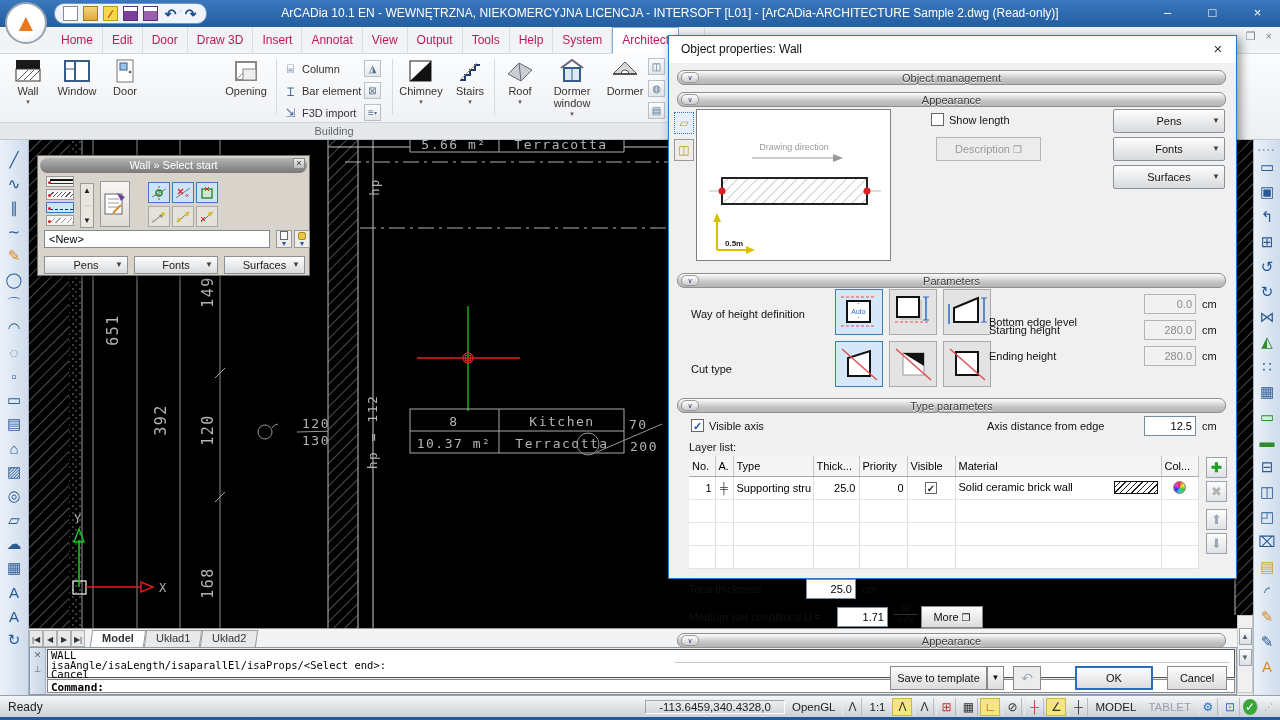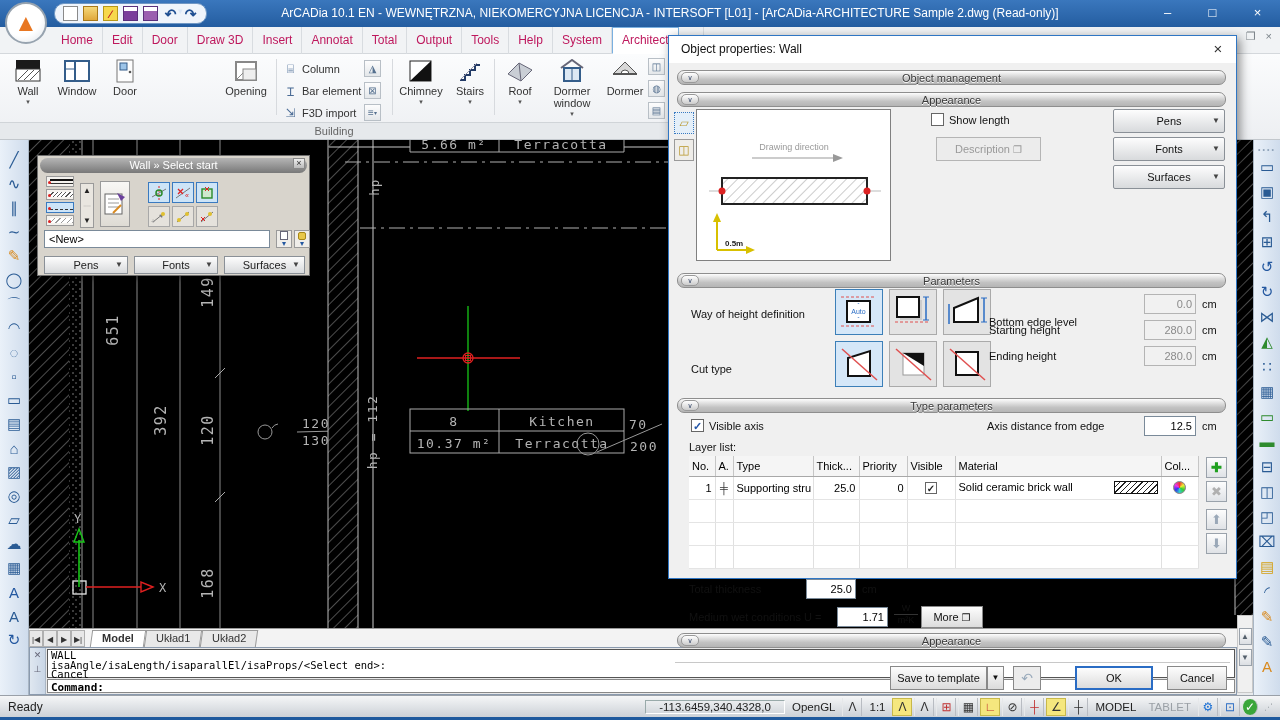--- a/index.html
+++ b/index.html
@@ -149,21 +149,21 @@
   <div class="ab qat-more">▾</div>
 
   <div class="ab tabrow">
     <div class="ab tabs">
       <div class="rtab">Home</div>
       <div class="rtab">Edit</div>
       <div class="rtab">Door</div>
       <div class="rtab">Draw 3D</div>
       <div class="rtab">Insert</div>
       <div class="rtab">Annotat</div>
-      <div class="rtab">Total</div>
+      <div class="rtab">View</div>
       <div class="rtab">Output</div>
       <div class="rtab">Tools</div>
       <div class="rtab">Help</div>
       <div class="rtab">System</div>
       <div class="rtab active">Architect</div>
       <div class="rtab">L</div>
     </div>
     <div class="ab mdi-ctl">
       <span>❐</span>
       <span>×</span>

